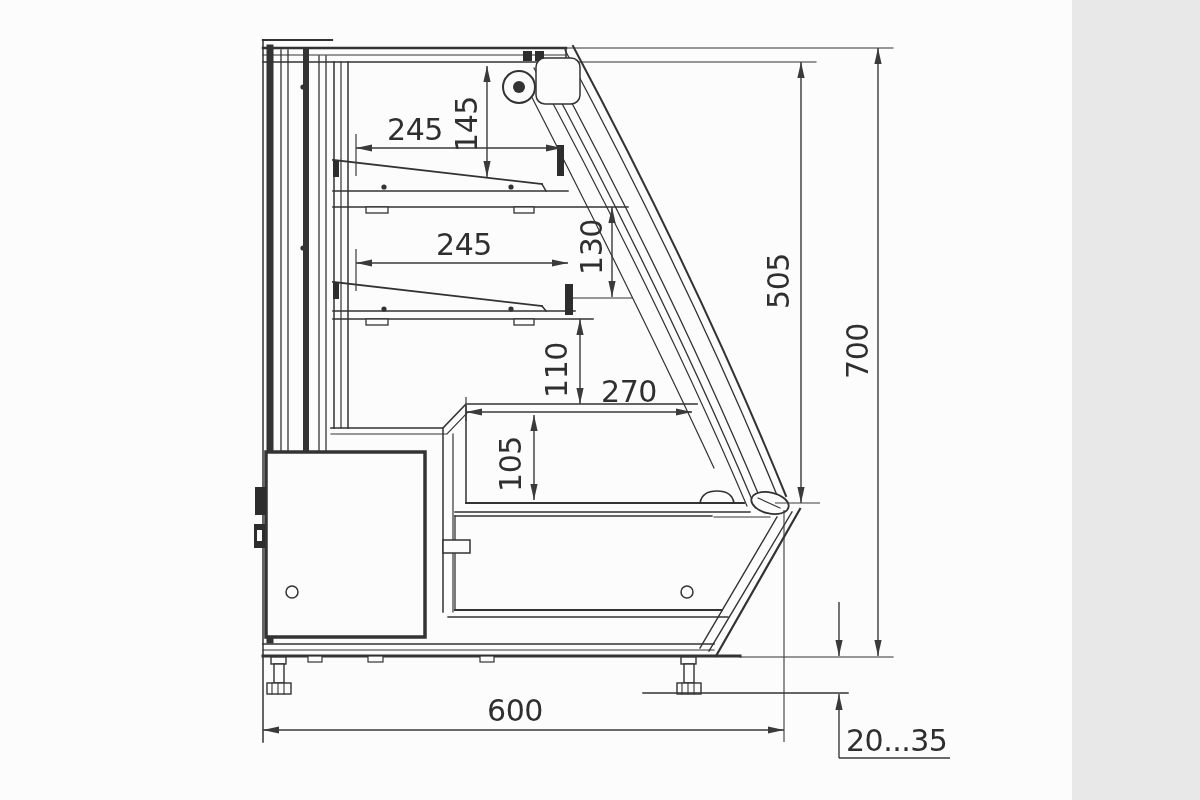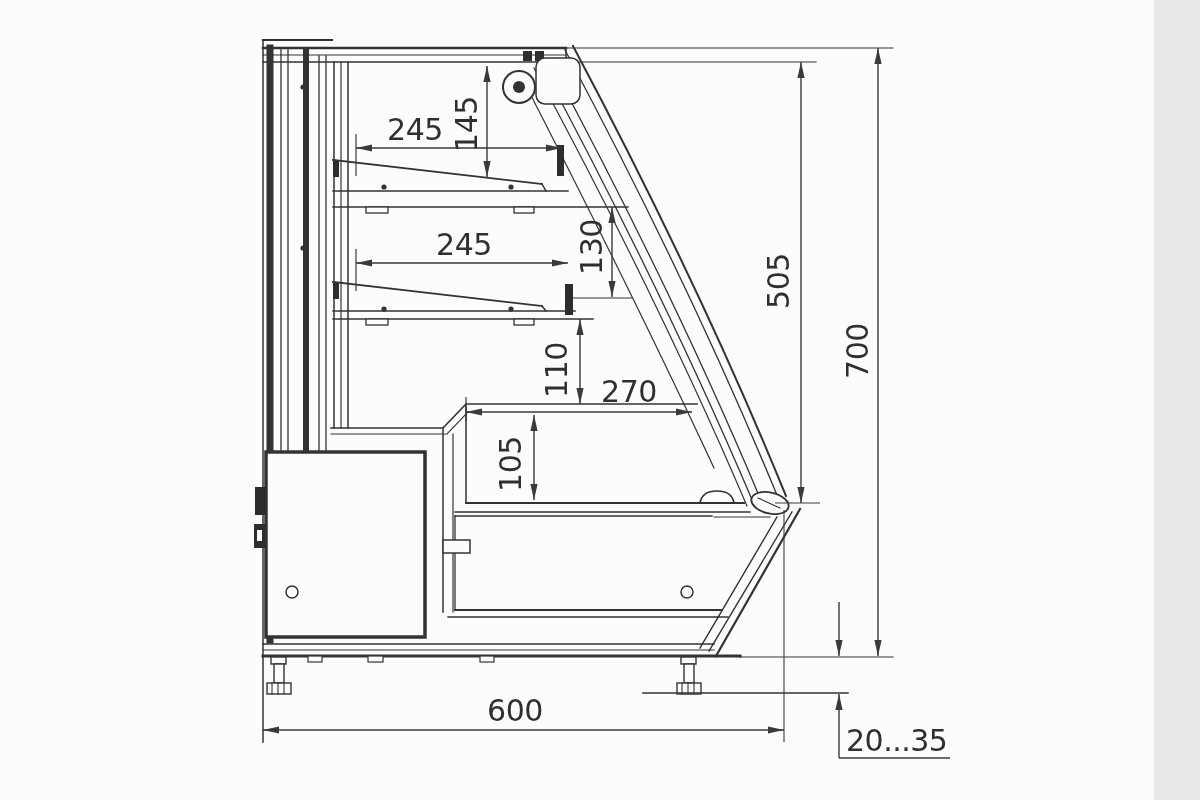--- a/index.html
+++ b/index.html
@@ -1,16 +1,16 @@
 <!DOCTYPE html>
 <html><head>
 <meta charset="utf-8">
 <style>
   html,body{margin:0;padding:0;background:#e8e8e8;}
-  .stage{width:1154px;height:800px;background:#fcfcfc;position:relative;overflow:hidden;
+  .stage{width:1072px;height:800px;background:#fcfcfc;position:relative;overflow:hidden;
          font-family:"DejaVu Sans", sans-serif;}
   svg{display:block}
   .struct{stroke:#333;fill:none;stroke-linecap:square}
   .dimline{stroke:#3a3a3a;fill:none}
   .dimtext{fill:#2f2f2f;font-size:30px;letter-spacing:-0.5px}
   .darkfill{fill:#2d2d2d;stroke:none}
   .whitefill{fill:#fcfcfc}
 </style>
 </head>
 <body>

